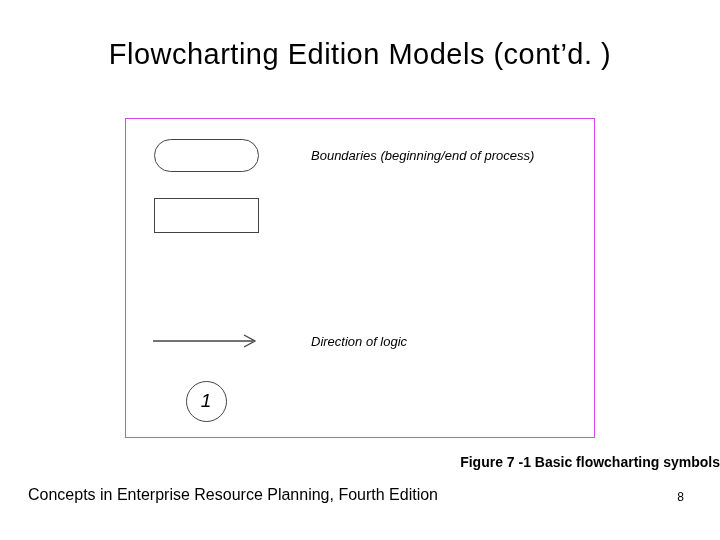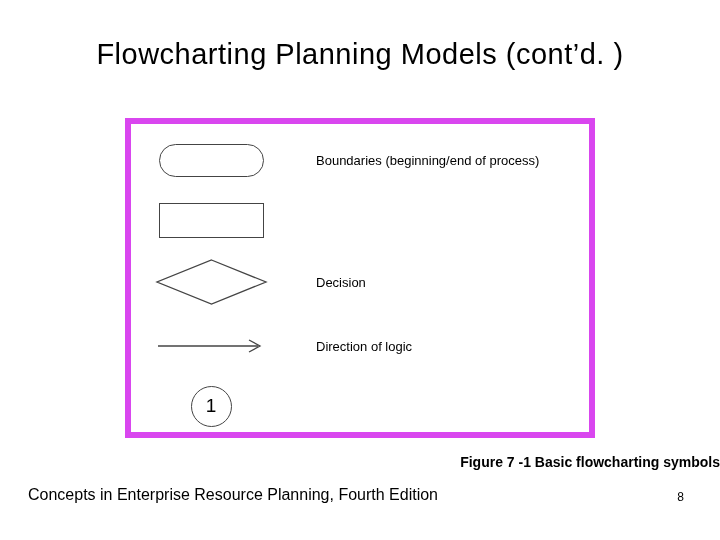--- a/index.html
+++ b/index.html
@@ -21,22 +21,23 @@
     font-size: 29px;
     font-weight: 400;
     letter-spacing: 0.5px;
   }
   .figure-box {
     position: absolute;
     top: 118px;
     left: 125px;
     width: 470px;
     height: 320px;
-    border: 6px solid #d946ef;
+    border: 1px solid #d946ef;
     box-sizing: border-box;
+    font-style: italic;
   }
   .row {
     position: absolute;
     left: 0;
     width: 100%;
     height: 60px;
   }
   .shape-cell {
     position: absolute;
     left: 0;
@@ -109,45 +110,37 @@
   .footer-right {
     position: absolute;
     right: 36px;
     bottom: 36px;
     font-size: 12px;
   }
 </style>
 </head>
 <body>
 
-<div class="slide-title">Flowcharting Planning Models (cont’d. )</div>
+<div class="slide-title">Flowcharting Edition Models (cont’d. )</div>
 
 <div class="figure-box">
 
   <div class="row" style="top:6px;">
     <div class="shape-cell">
       <div class="terminator"></div>
     </div>
     <div class="label-cell">Boundaries (beginning/end of process)</div>
   </div>
 
   <div class="row" style="top:66px;">
     <div class="shape-cell">
       <div class="operation"></div>
     </div>
   </div>
 
-  <div class="row" style="top:128px;">
-    <div class="shape-cell">
-      <svg width="115" height="48">
-        <polygon points="57.5,2 112,24 57.5,46 3,24" fill="none" stroke="#444444" stroke-width="1.3"></polygon>
-      </svg>
-    </div>
-    <div class="label-cell">Decision</div>
-  </div>
 
   <div class="row" style="top:192px;">
     <div class="shape-cell">
       <svg class="arrow-svg">
         <line x1="4" y1="10" x2="104" y2="10" stroke="#444444" stroke-width="1.3"></line>
         <polyline points="95,4 106,10 95,16" fill="none" stroke="#444444" stroke-width="1.3"></polyline>
       </svg>
     </div>
     <div class="label-cell">Direction of logic</div>
   </div>

